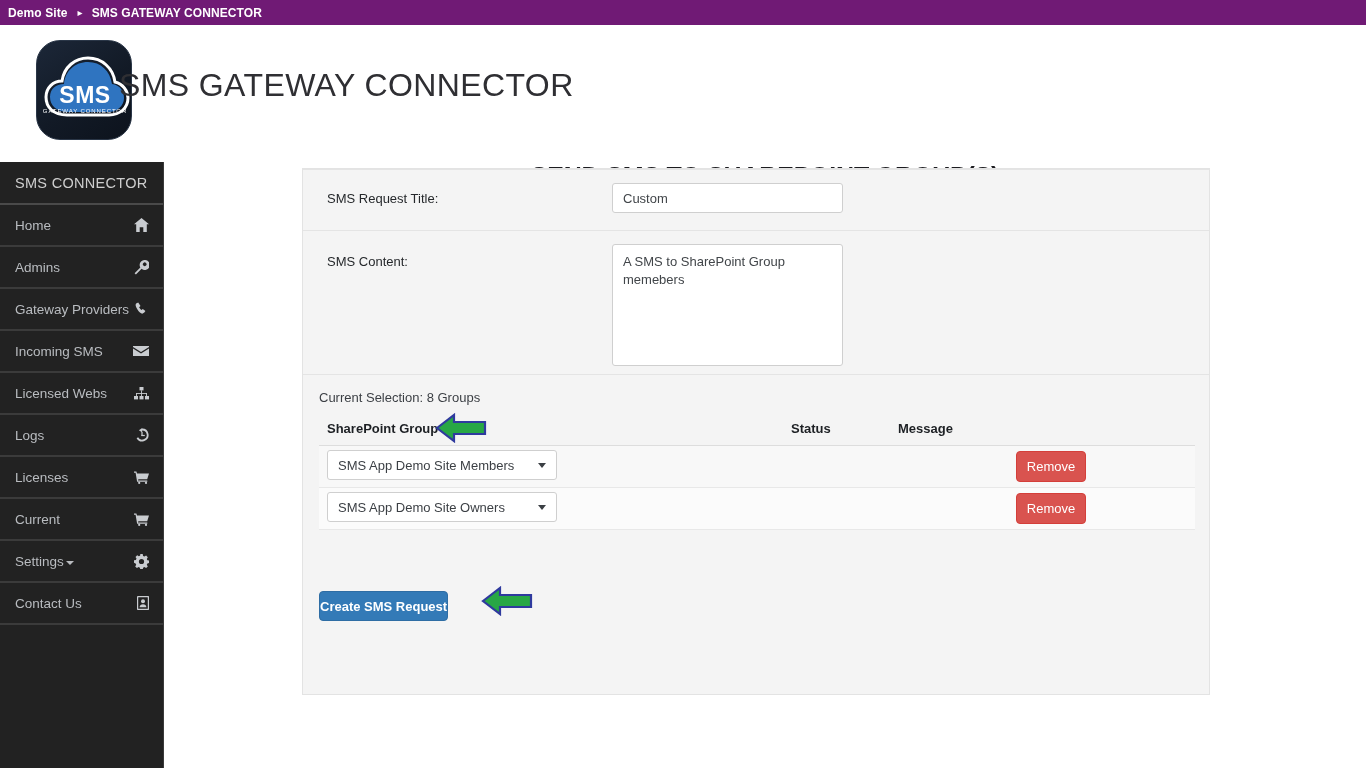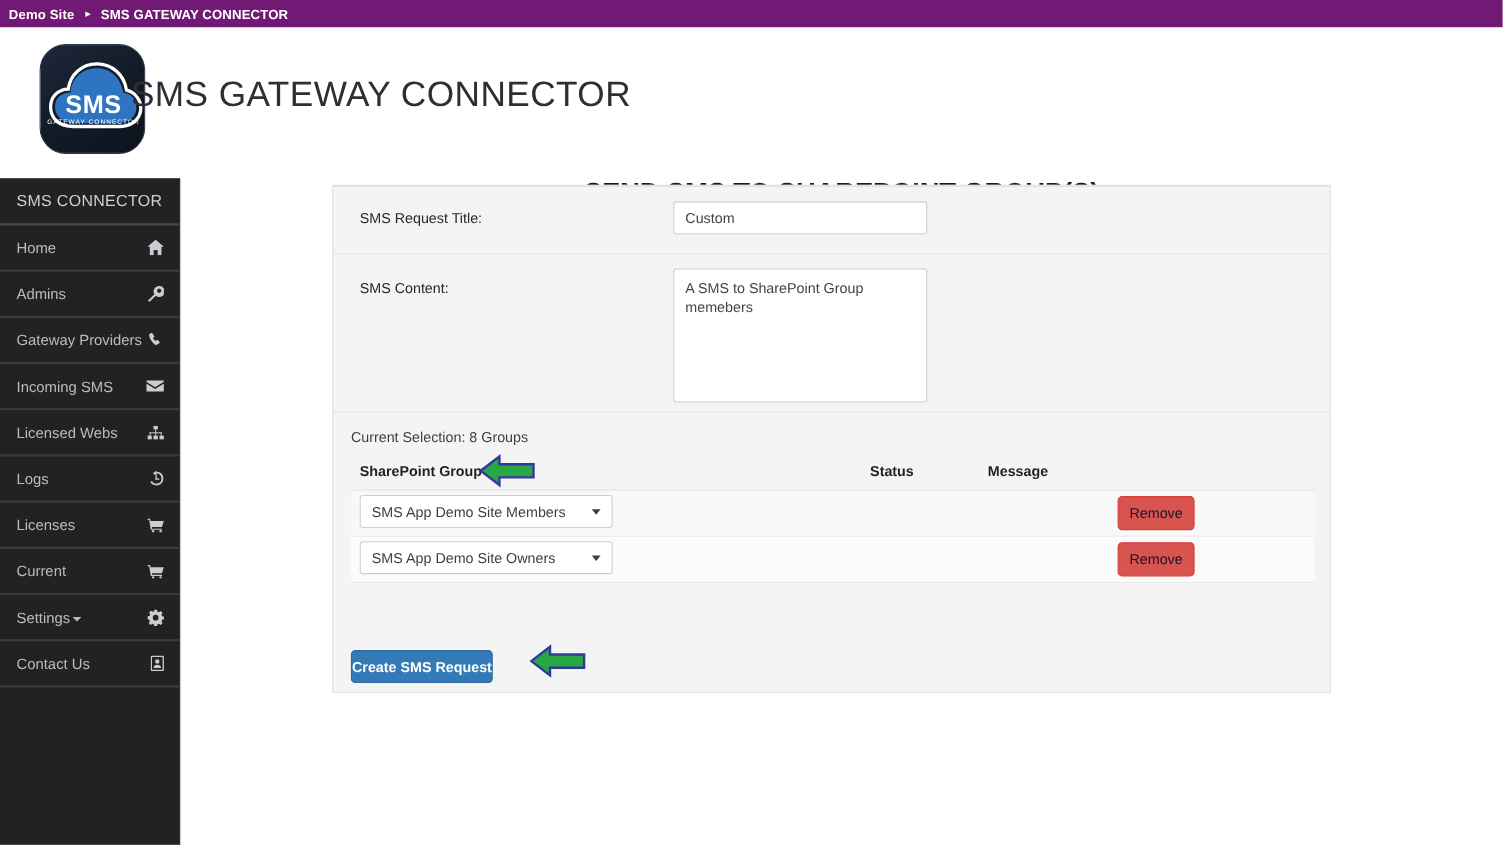--- a/index.html
+++ b/index.html
@@ -104,21 +104,21 @@
   .page-title {
     position: absolute; left: 0; top: 0;
     width: 1202px; text-align: center;
     font-size: 25px; font-weight: bold;
     color: #1b1b1f; letter-spacing: -.2px;
     white-space: nowrap;
   }
 
   .panel {
     position: absolute; left: 138px; top: 6px;
-    width: 908px; height: 462px;
+    width: 908px; height: 527px;
     background: #f4f4f4;
     border: 1px solid #e3e3e3;
   }
 
   .form-row {
     position: relative;
     border-bottom: 1px solid #e4e4e4;
     padding: 0 24px;
   }
   .form-row.first { border-top: 1px solid #e4e4e4; }
@@ -205,21 +205,21 @@
     border-right: 4px solid transparent;
     border-top: 5px solid #3b3f44;
     margin-left: 6px;
   }
 
   .remove-btn {
     position: absolute; left: 697px; top: 5px;
     width: 70px; height: 31px;
     background: #d9534f;
     border: 1px solid #d43f3a; border-radius: 4px;
-    color: #0f172a; font-size: 13px;
+    color: #ffffff; font-size: 13px;
     font-family: "Liberation Sans", sans-serif;
     cursor: pointer;
   }
 
   .btn-row {
     position: absolute; left: 16px; top: 378px;
   }
   .btn-default {
     height: 31px;
     background: #ffffff;

